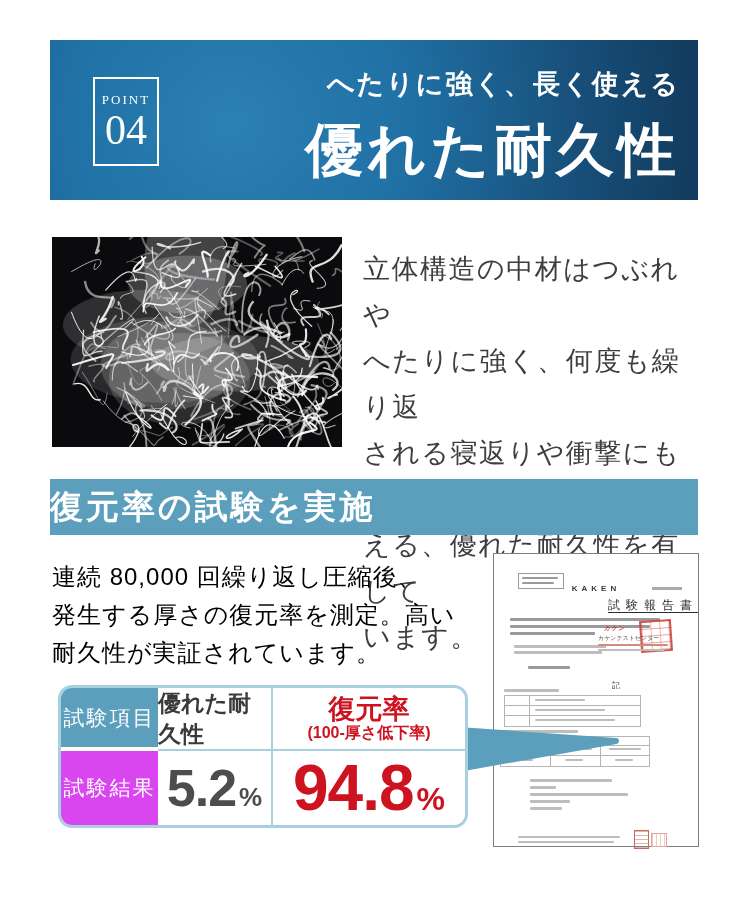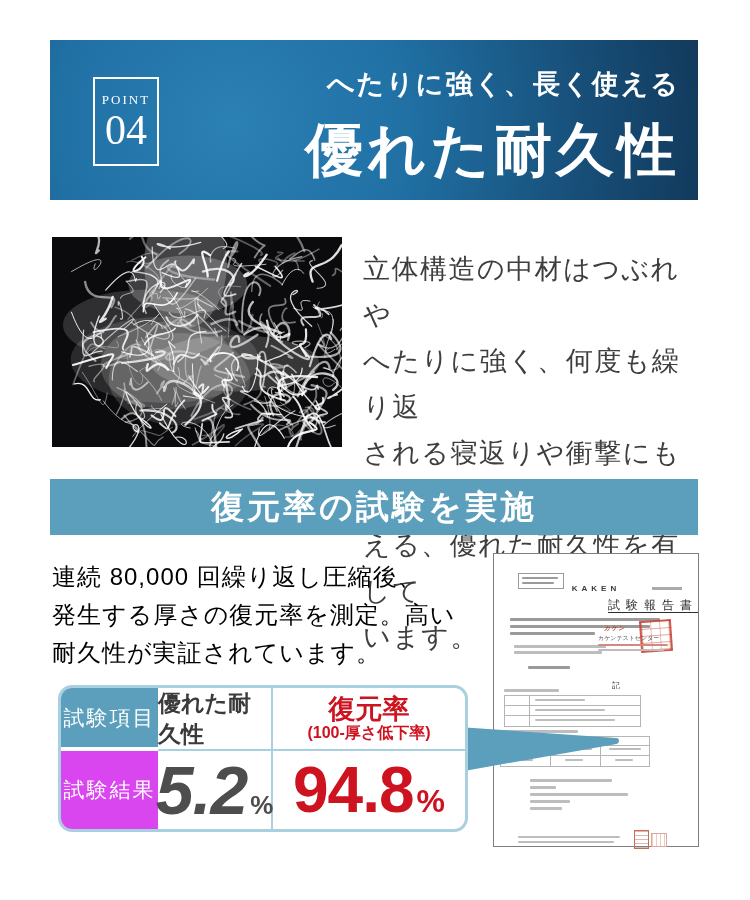--- a/index.html
+++ b/index.html
@@ -18,39 +18,39 @@
   .hero-title{font-family:"Liberation Serif","DejaVu Serif",serif;font-size:58px;letter-spacing:4px;margin-top:10px;font-weight:600;}
 
   
   .photo{position:absolute;left:52px;top:237px;width:290px;height:210px;background:#0b0b0d;overflow:hidden;}
   .photo svg{display:block;width:100%;height:100%;}
   .intro-text{position:absolute;left:363px;top:246px;width:345px;font-size:27px;line-height:46px;
     letter-spacing:1.5px;color:#3e3e3e;white-space:pre-line;}
 
   
   .section-banner{position:absolute;left:50px;top:479px;width:648px;height:56px;background:#5b9fbd;
-    color:#fff;font-size:33px;font-weight:bold;letter-spacing:3px;text-align:center;line-height:56px;}
+    color:#fff;font-size:33px;font-weight:bold;letter-spacing:3px;text-align:left;line-height:56px;}
 
   
   .desc{position:absolute;left:52px;top:558px;width:430px;font-size:24px;line-height:38px;
     letter-spacing:1px;color:#000000;white-space:pre-line;}
 
   
   .result-table{position:absolute;left:58px;top:685px;width:404px;border:3px solid #a9d0df;border-radius:14px;
     overflow:hidden;background:#fff;z-index:3;display:grid;grid-template-columns:97px 115px 1fr;grid-template-rows:63px 1fr;}
   .cell{display:flex;align-items:center;justify-content:center;}
   .cell-head-item{background:#5b9fbd;color:#fff;font-size:21px;letter-spacing:2px;border-bottom:4px solid #ffffff;}
   .cell-head-c1{font-size:23px;font-weight:bold;color:#3a3a3a;border-bottom:2px solid #a9d0df;border-right:2px solid #a9d0df;}
   .cell-head-c2{flex-direction:column;border-bottom:2px solid #a9d0df;color:#cd1220;}
   .c2-main{font-size:27px;font-weight:bold;line-height:28px;}
   .c2-sub{font-size:16px;font-weight:bold;line-height:19px;}
   .cell-res-item{background:#d946ef;color:#fff;font-size:21px;letter-spacing:2px;}
   .cell-val-c1{border-right:2px solid #a9d0df;}
   .valrow{display:flex;align-items:baseline;justify-content:center;}
-  .v1 .num{font-size:68px;font-weight:bold;color:#4d4d4d;letter-spacing:-1px;font-style:italic;}
+  .v1 .num{font-size:52px;font-weight:bold;color:#4d4d4d;letter-spacing:-1px;}
   .v1 .unit{font-size:26px;font-weight:bold;color:#4d4d4d;margin-left:3px;}
   .v2 .num{font-size:64px;font-weight:bold;color:#cd1220;letter-spacing:-1px;}
   .v2 .unit{font-size:32px;font-weight:bold;color:#cd1220;margin-left:3px;}
 
   
   .arrow{position:absolute;left:455px;top:725px;width:172px;height:48px;z-index:2;}
 
   
   .doc{position:absolute;left:493px;top:553px;width:204px;height:292px;background:#fff;border:1px solid #7d7d7d;z-index:1;}
   .doc *{position:absolute;}

